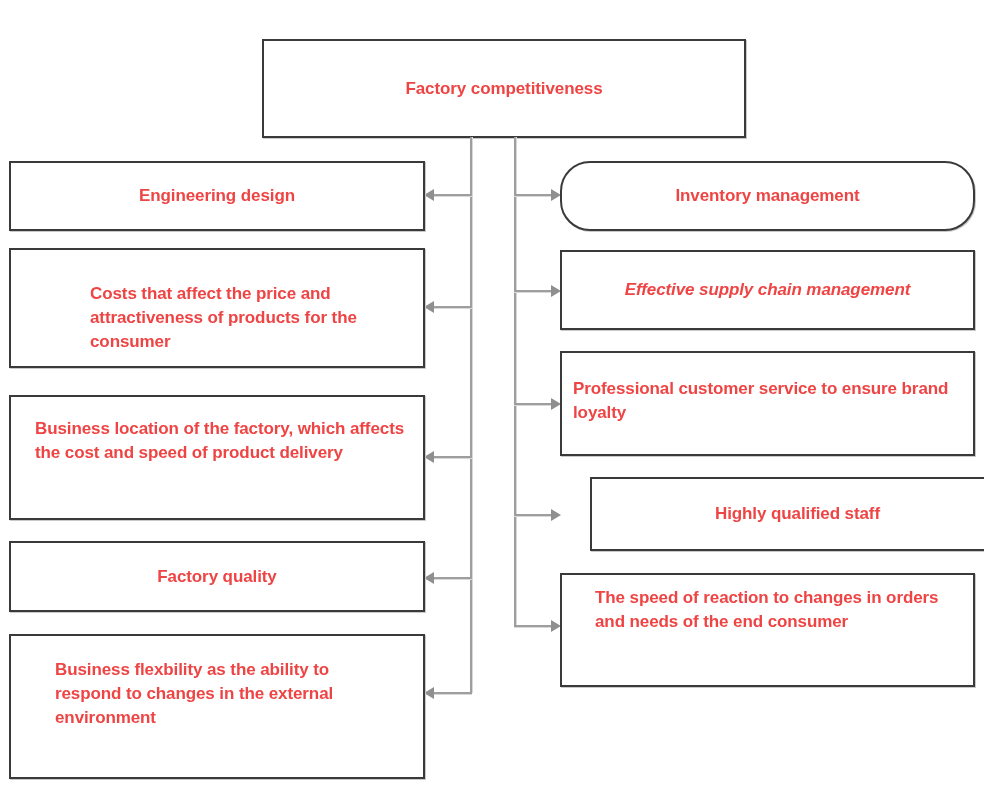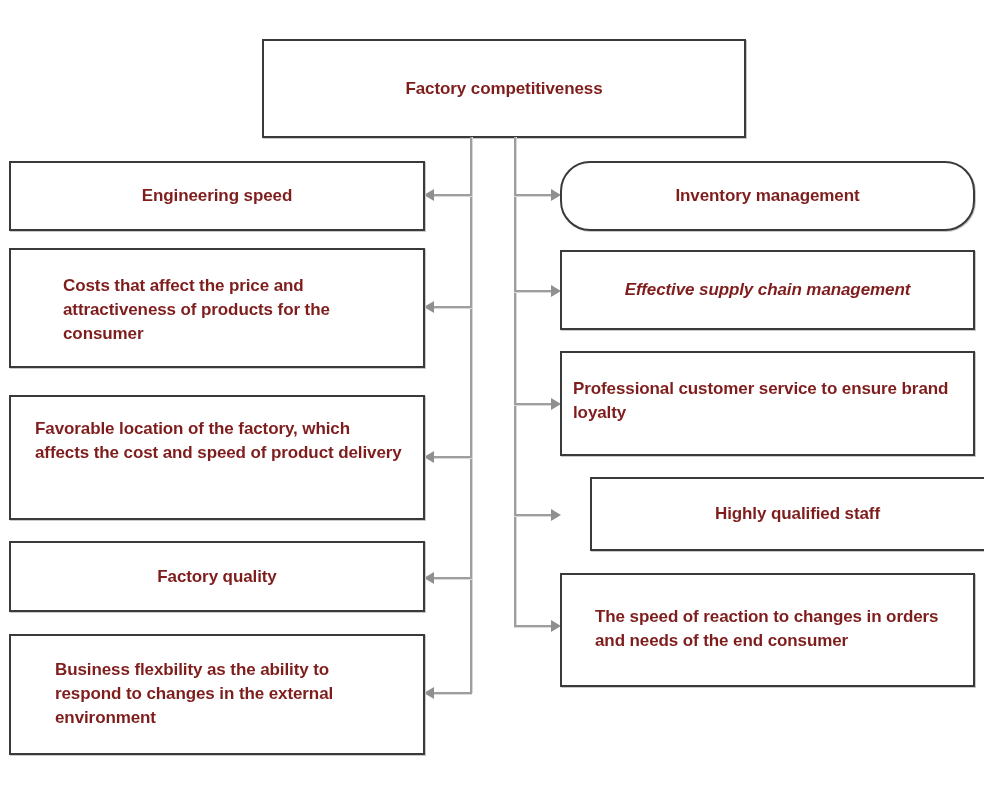--- a/index.html
+++ b/index.html
@@ -24,21 +24,21 @@
     border: 2px solid #3a3a3a;
     box-shadow: 1px 1px 0 0 #c9c9c9;
   }
   .node .txt {
     position: absolute;
     left: 0;
     right: 0;
     font-weight: bold;
     font-size: 17px;
     line-height: 24px;
-    color: #7f1d1d;
+    color: #ef4444;
     letter-spacing: -0.1px;
   }
   
   .node.center .txt {
     top: 50%;
     transform: translateY(-50%);
     text-align: center;
     padding: 0 14px;
   }
   
@@ -102,47 +102,47 @@
       <div class="hline" style="left: 514px; top: 403px; width: 38px;"></div>
       <div class="arrow right" style="left: 551px; top: 398px;"></div>
       <div class="hline" style="left: 514px; top: 514px; width: 38px;"></div>
       <div class="arrow right" style="left: 551px; top: 509px;"></div>
       <div class="hline" style="left: 514px; top: 625px; width: 38px;"></div>
       <div class="arrow right" style="left: 551px; top: 620px;"></div>
     </div>
 
   <div id="left-branch">
       <div class="node center" style="left: 9px; top: 161px; width: 416px; height: 70px;">
-        <div class="txt">Engineering speed</div>
+        <div class="txt">Engineering design</div>
       </div>
       <div class="node left" style="left: 9px; top: 248px; width: 416px; height: 120px;">
-        <div class="txt" style="top: 24px; padding-left: 52px; padding-right: 24px;">Costs that affect the price and attractiveness of products for the consumer</div>
+        <div class="txt" style="top: 32px; padding-left: 79px; padding-right: 24px;">Costs that affect the price and attractiveness of products for the consumer</div>
       </div>
       <div class="node left" style="left: 9px; top: 395px; width: 416px; height: 125px;">
-        <div class="txt" style="top: 20px; padding-left: 24px; padding-right: 18px;">Favorable location of the factory, which affects the cost and speed of product delivery</div>
+        <div class="txt" style="top: 20px; padding-left: 24px; padding-right: 18px;">Business location of the factory, which affects the cost and speed of product delivery</div>
       </div>
       <div class="node center" style="left: 9px; top: 541px; width: 416px; height: 71px;">
         <div class="txt">Factory quality</div>
       </div>
-      <div class="node left" style="left: 9px; top: 634px; width: 416px; height: 121px;">
+      <div class="node left" style="left: 9px; top: 634px; width: 416px; height: 145px;">
         <div class="txt" style="top: 22px; padding-left: 44px; padding-right: 24px;">Business flexbility as the ability to respond to changes in the external environment</div>
       </div>
     </div>
 
   <div id="right-branch">
       <div class="node center" style="left: 560px; top: 161px; width: 415px; height: 70px; border-radius: 30px;">
         <div class="txt">Inventory management</div>
       </div>
       <div class="node center" style="left: 560px; top: 250px; width: 415px; height: 80px; font-style: italic;">
         <div class="txt">Effective supply chain management</div>
       </div>
       <div class="node left" style="left: 560px; top: 351px; width: 415px; height: 105px;">
         <div class="txt" style="top: 24px; padding-left: 11px; padding-right: 16px;">Professional customer service to ensure brand loyalty</div>
       </div>
       <div class="node center" style="left: 560px; top: 477px; width: 415px; height: 74px; margin-left: 30px;">
         <div class="txt">Highly qualified staff</div>
       </div>
       <div class="node left" style="left: 560px; top: 573px; width: 415px; height: 114px;">
-        <div class="txt" style="top: 30px; padding-left: 33px; padding-right: 24px;">The speed of reaction to changes in orders and needs of the end consumer</div>
+        <div class="txt" style="top: 11px; padding-left: 33px; padding-right: 24px;">The speed of reaction to changes in orders and needs of the end consumer</div>
       </div>
     </div>
 
 </div>
 
 </body></html>

